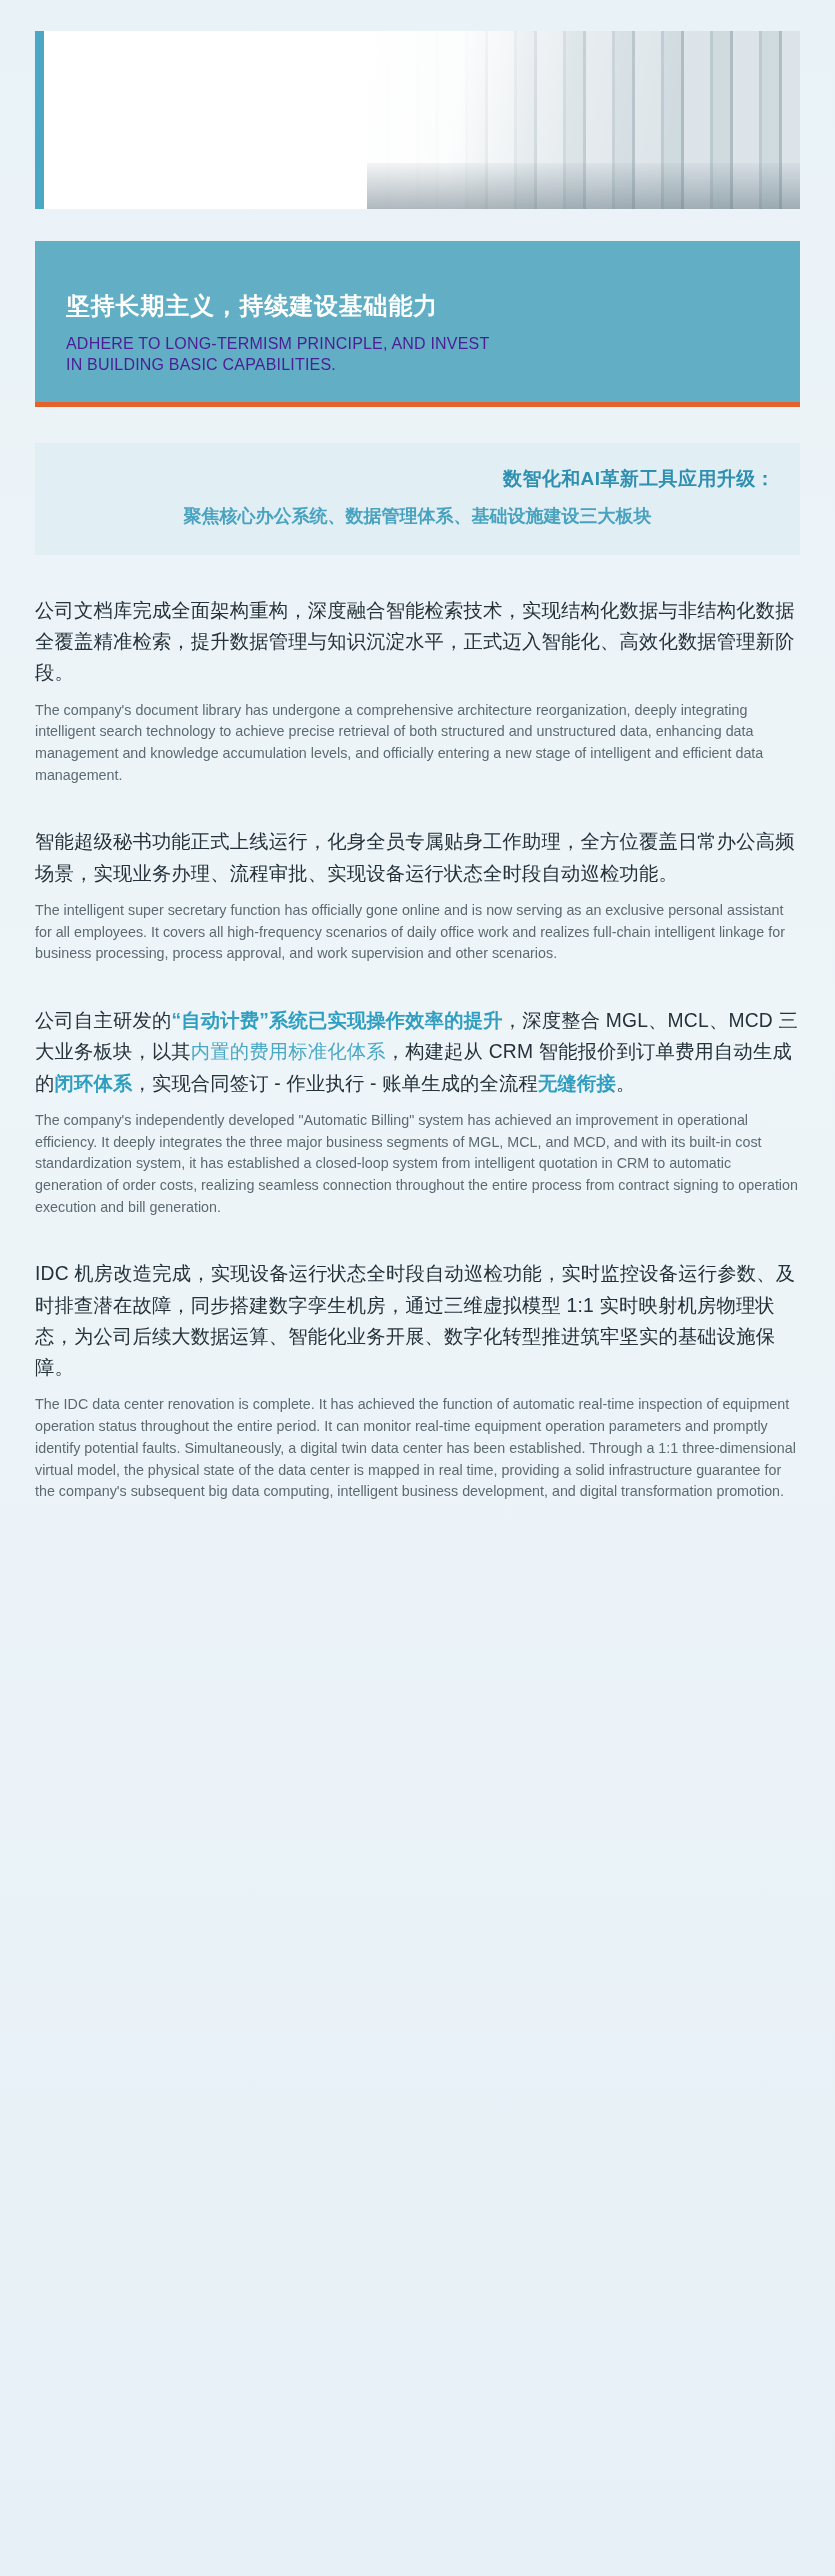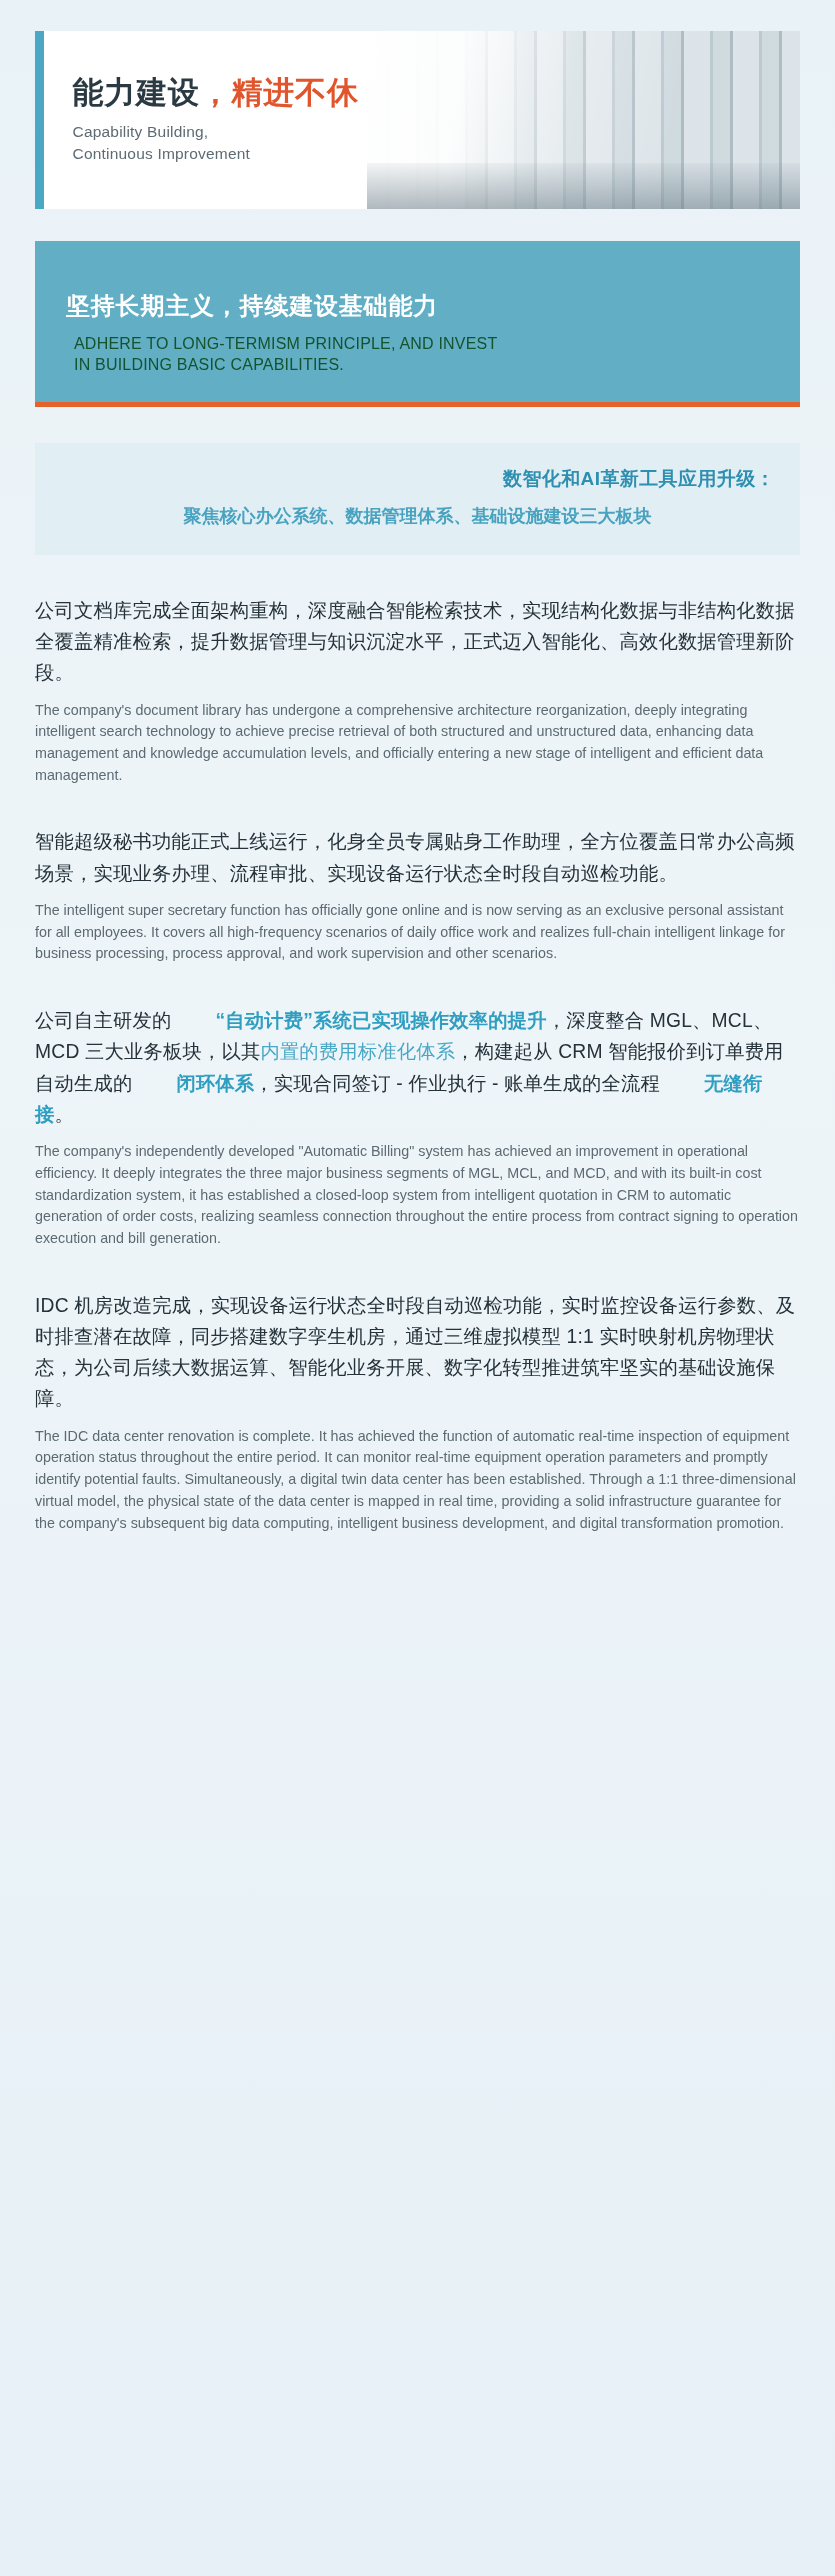--- a/index.html
+++ b/index.html
@@ -82,25 +82,24 @@
     padding: 49px 31px 26px 31px;
   }
   .banner-cn {
     color: #ffffff;
     font-size: 24px;
     font-weight: 700;
     letter-spacing: 0.8px;
   }
   .banner-en {
     margin-top: 10.8px;
-    color: #14532d;
+    color: #4c1d95;
     font-size: 16px;
     line-height: 1.35;
     letter-spacing: 0.2px;
-    margin-left: 8px;
   }
 
   
   .content {
     margin: 0 35px;
     padding-top: 36px;
   }
 
   .highlight-box {
     background: #e1eff5;
@@ -134,41 +133,32 @@
     font-size: 19.3px;
     line-height: 1.62;
     letter-spacing: 0.2px;
   }
   .sec-en {
     margin-top: 11px;
     color: #5c6a72;
     font-size: 14.3px;
     line-height: 1.52;
   }
-  .cy { color: #2f9ec0; font-weight: 700; margin-left: 44px; }
+  .cy { color: #2f9ec0; font-weight: 700; }
   .cy-l { color: #49a8c6; }
 
   .spacer-bottom { height: 31px; }
 </style>
 </head>
 <body>
 
 <div class="hero">
   <div class="hero-bar"></div>
   <div class="hero-inner">
     <div class="hero-photo"></div>
-    <div class="hero-text">
-      <div class="hero-cn">
-        <span>能力建设</span><span class="accent">，</span><span class="accent">精进不休</span>
-      </div>
-      <div class="hero-en">
-        <div>Capability Building,</div>
-        <div>Continuous Improvement</div>
-      </div>
-    </div>
   </div>
 </div>
 
 <div class="banner">
   <div class="banner-cn">坚持长期主义，持续建设基础能力</div>
   <div class="banner-en">
     <div>ADHERE TO LONG-TERMISM PRINCIPLE, AND INVEST</div>
     <div>IN BUILDING BASIC CAPABILITIES.</div>
   </div>
 </div>

